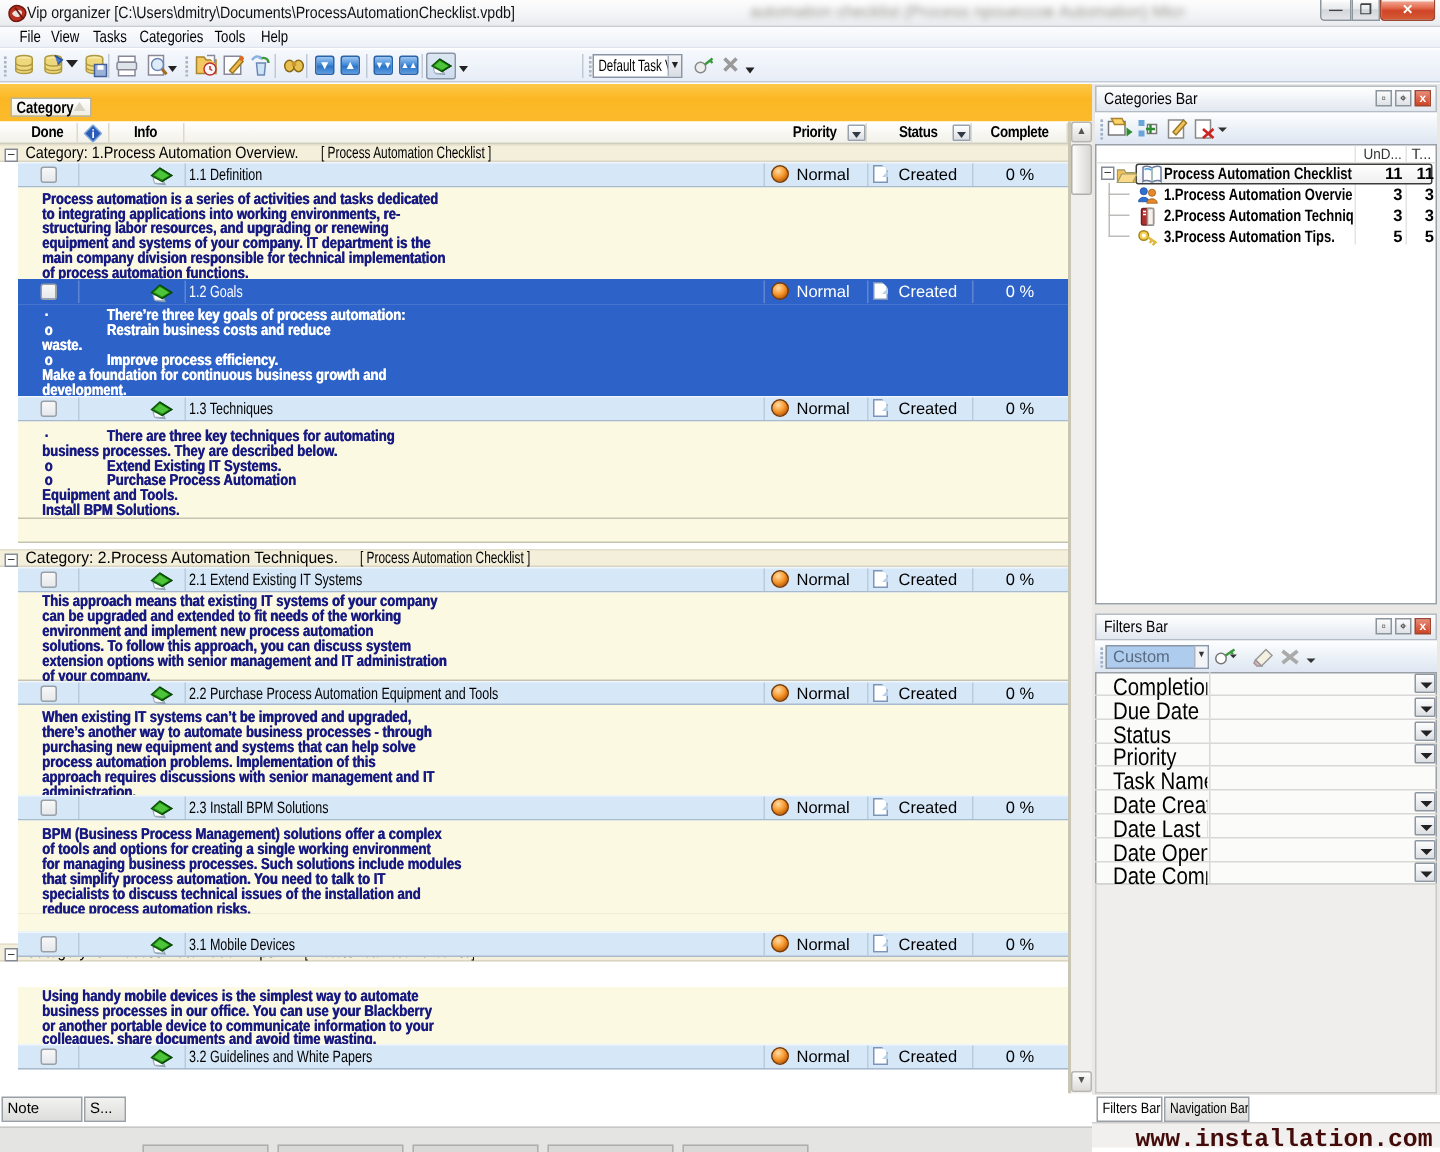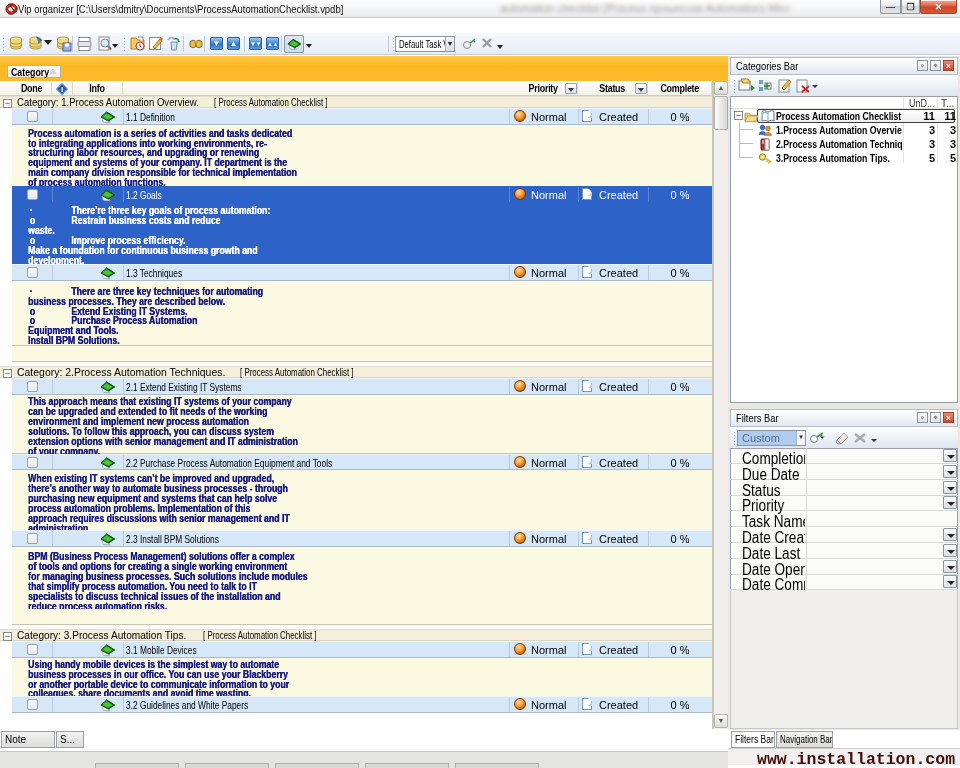--- a/index.html
+++ b/index.html
@@ -104,20 +104,28 @@
   <div class="abs wbtn" id="btnmin">
       <span class="wg">—</span>
     </div>
   <div class="abs wbtn" id="btnmax">
       <span class="wg">❐</span>
     </div>
   <div class="abs wbtn" id="btnclose">
       <span class="wg" style="color:#fff">✕</span>
     </div>
 
+  <div class="abs" id="menubar">
+    <span style="left:13px">File</span>
+      <span style="left:34px">View</span>
+      <span style="left:62px">Tasks</span>
+      <span style="left:93px">Categories</span>
+      <span style="left:143px">Tools</span>
+      <span style="left:174px">Help</span>
+  </div>
 
   <div class="abs" id="toolbar">
       <div class="grip" style="left:2px"></div>
       <div class="grip" style="left:123px"></div>
       <div class="grip" style="left:392px"></div>
       <div class="tsep" style="left:72px"></div>
       <div class="tsep" style="left:183px"></div>
       <div class="tsep" style="left:204px"></div>
       <div class="tsep" style="left:244px"></div>
       <div class="tsep" style="left:281px"></div>
@@ -415,21 +423,21 @@
         <div>reduce process automation risks.</div>
       </div>
     </div>
   <div class="abs spacer" style="top:609px;height:16px"></div>
   <div class="abs wgap" style="top:625px;height:4px"></div>
   <div class="abs grow" style="top:629px;height:12px;line-height:11px">
       <span class="pm">−</span>
       <span class="g1" style="position:absolute;left:17px;transform:scaleX(0.92)">Category: 3.Process Automation Tips.</span>
       <span class="g2" style="position:absolute;left:203px">[ Process Automation Checklist ]</span>
     </div>
-  <div class="abs trow" style="top:641px;height:17px">
+  <div class="abs trow" style="top:621px;height:17px">
       <div class="cline" style="left:40px"></div>
       <div class="cline" style="left:111px"></div>
       <div class="cline" style="left:497px"></div>
       <div class="cline" style="left:566px"></div>
       <div class="cline" style="left:636px"></div>
       <div class="cb" style="top:2px"></div>
       <svg style="position:absolute;left:88px;top:1px" width="16" height="14" viewBox="0 0 16 14">
         <path d="M3 9 L4 12.5 L10 13 L8.5 9.5 Z" fill="#eef2f4" stroke="#90a0b0" stroke-width="0.8"></path>
         <path d="M2 8.5 L3 12 L9 12.5 L7.5 9 Z" fill="#fbfdfe" stroke="#98a8b8" stroke-width="0.7"></path>
         <path d="M1 7 L6.5 2 L14.5 7 L8 11 Z" fill="#1e8c12" stroke="#0e5408" stroke-width="0.9"></path>

